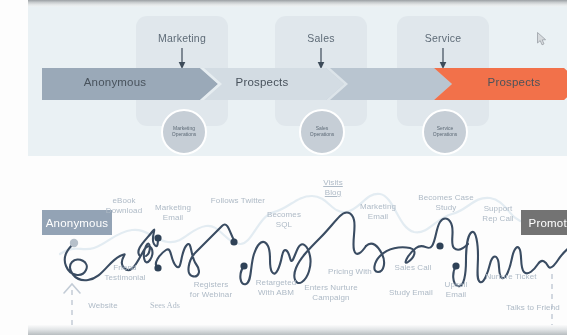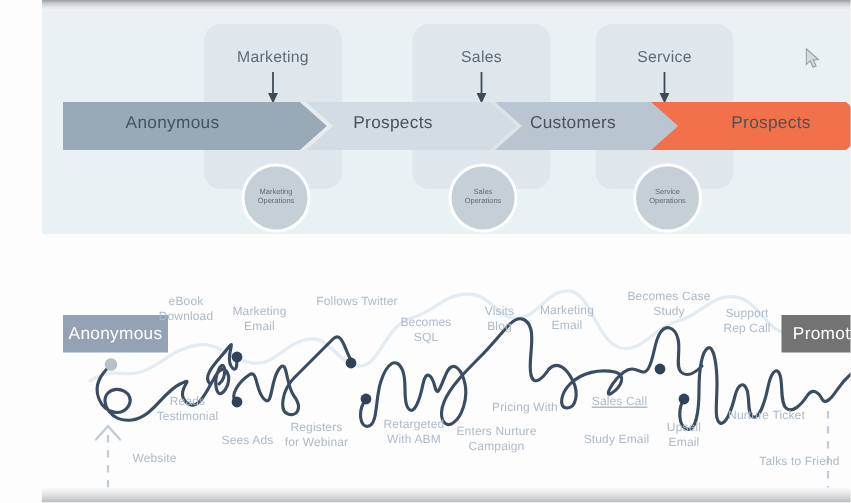--- a/index.html
+++ b/index.html
@@ -139,21 +139,20 @@
         <path d="M284,0 H392 L410,16 L392,32 H284 L302,16 Z" fill="#b9c5d0"></path>
 
         <path d="M284,0 L302,16 L284,32 L288,32 L306,16 L288,0 Z" fill="#e8eef2" opacity="0.75"></path>
 
         <path d="M392,0 H522 L540,16 L522,32 H392 L410,16 Z" fill="#f2714a"></path>
       </svg>
     </div>
 
     <div class="funnel-label l1">Anonymous</div>
     <div class="funnel-label l2">Prospects</div>
-    <div class="funnel-label l3">Customers</div>
     <div class="funnel-label l4">Prospects</div>
 
     <div class="ops-circle o1">
       <div>
         <div>Marketing</div>
         <div>Operations</div>
       </div>
     </div>
     <div class="ops-circle o2">
       <div>
@@ -229,44 +228,44 @@
   <div class="tag tag-prom">Promoter</div>
 
   <div id="journey-labels">
       <div class="jlabel" style="left: 61px; top: 196px; width: 70px;">eBook
 Download</div>
       <div class="jlabel" style="left: 110px; top: 203px; width: 70px;">Marketing
 Email</div>
       <div class="jlabel" style="left: 175px; top: 196px; width: 70px;">Follows Twitter</div>
       <div class="jlabel" style="left: 221px; top: 210px; width: 70px;">Becomes
 SQL</div>
-      <div class="jlabel" style="left: 270px; top: 203px; width: 70px;">Visits
+      <div class="jlabel" style="left: 270px; top: 178px; width: 70px; text-decoration: underline;">Visits
 Blog</div>
       <div class="jlabel" style="left: 315px; top: 202px; width: 70px;">Marketing
 Email</div>
       <div class="jlabel" style="left: 383px; top: 193px; width: 70px;">Becomes Case
 Study</div>
       <div class="jlabel" style="left: 435px; top: 204px; width: 70px;">Support
 Rep Call</div>
-      <div class="jlabel" style="left: 62px; top: 263px; width: 70px;">Reads
+      <div class="jlabel" style="left: 62px; top: 263px; width: 70px;">Friend
 Testimonial</div>
       <div class="jlabel" style="left: 287px; top: 267px; width: 70px;">Pricing With</div>
-      <div class="jlabel" style="left: 350px; top: 263px; width: 70px; text-decoration: underline;">Sales Call</div>
+      <div class="jlabel" style="left: 350px; top: 263px; width: 70px;">Sales Call</div>
       <div class="jlabel" style="left: 448px; top: 272px; width: 70px;">Nurture Ticket</div>
       <div class="jlabel" style="left: 148px; top: 280px; width: 70px;">Registers
 for Webinar</div>
       <div class="jlabel" style="left: 213px; top: 278px; width: 70px;">Retargeted
 With ABM</div>
       <div class="jlabel" style="left: 268px; top: 283px; width: 70px;">Enters Nurture
 Campaign</div>
       <div class="jlabel" style="left: 348px; top: 288px; width: 70px;">Study Email</div>
       <div class="jlabel" style="left: 393px; top: 280px; width: 70px;">Upsell
 Email</div>
       <div class="jlabel" style="left: 40px; top: 301px; width: 70px;">Website</div>
-      <div class="jlabel" style="left: 102px; top: 289px; width: 70px;">Sees Ads</div>
+      <div class="jlabel" style="left: 102px; top: 301px; width: 70px; font-family: Liberation Serif, serif;">Sees Ads</div>
       <div class="jlabel" style="left: 470px; top: 303px; width: 70px;">Talks to Friend</div>
     </div>
 
   <div class="chrome-top"></div>
   <div class="chrome-bottom"></div>
 
   <div class="cursor">
     <svg width="10" height="14" viewBox="0 0 10 14">
       <path d="M0.5,0.5 L0.5,11 L3.2,8.6 L5,12.8 L7,11.9 L5.2,7.9 L8.6,7.7 Z" fill="#d6dadd" stroke="#9aa0a6" stroke-width="0.8"></path>
     </svg>

